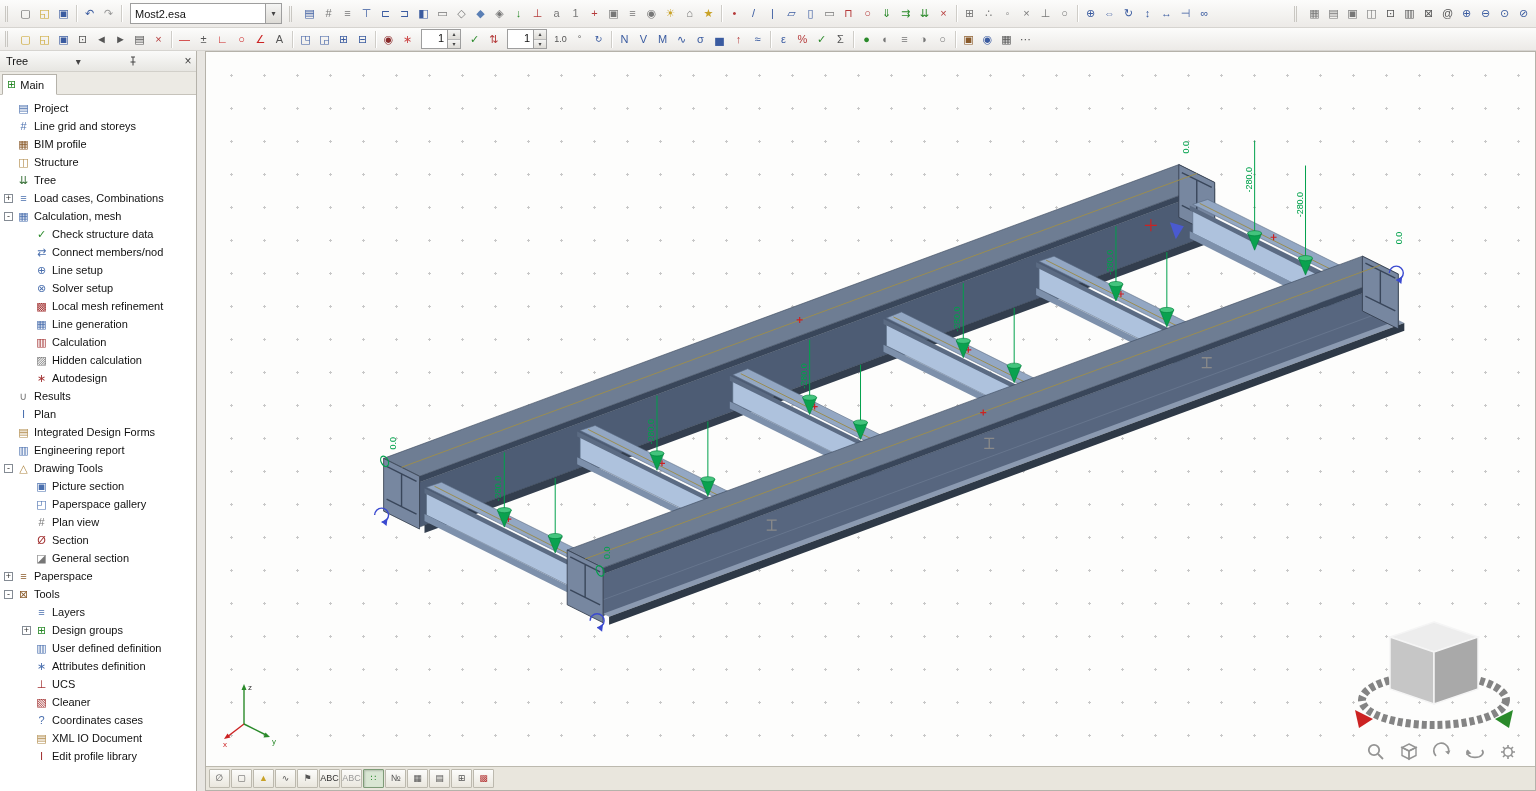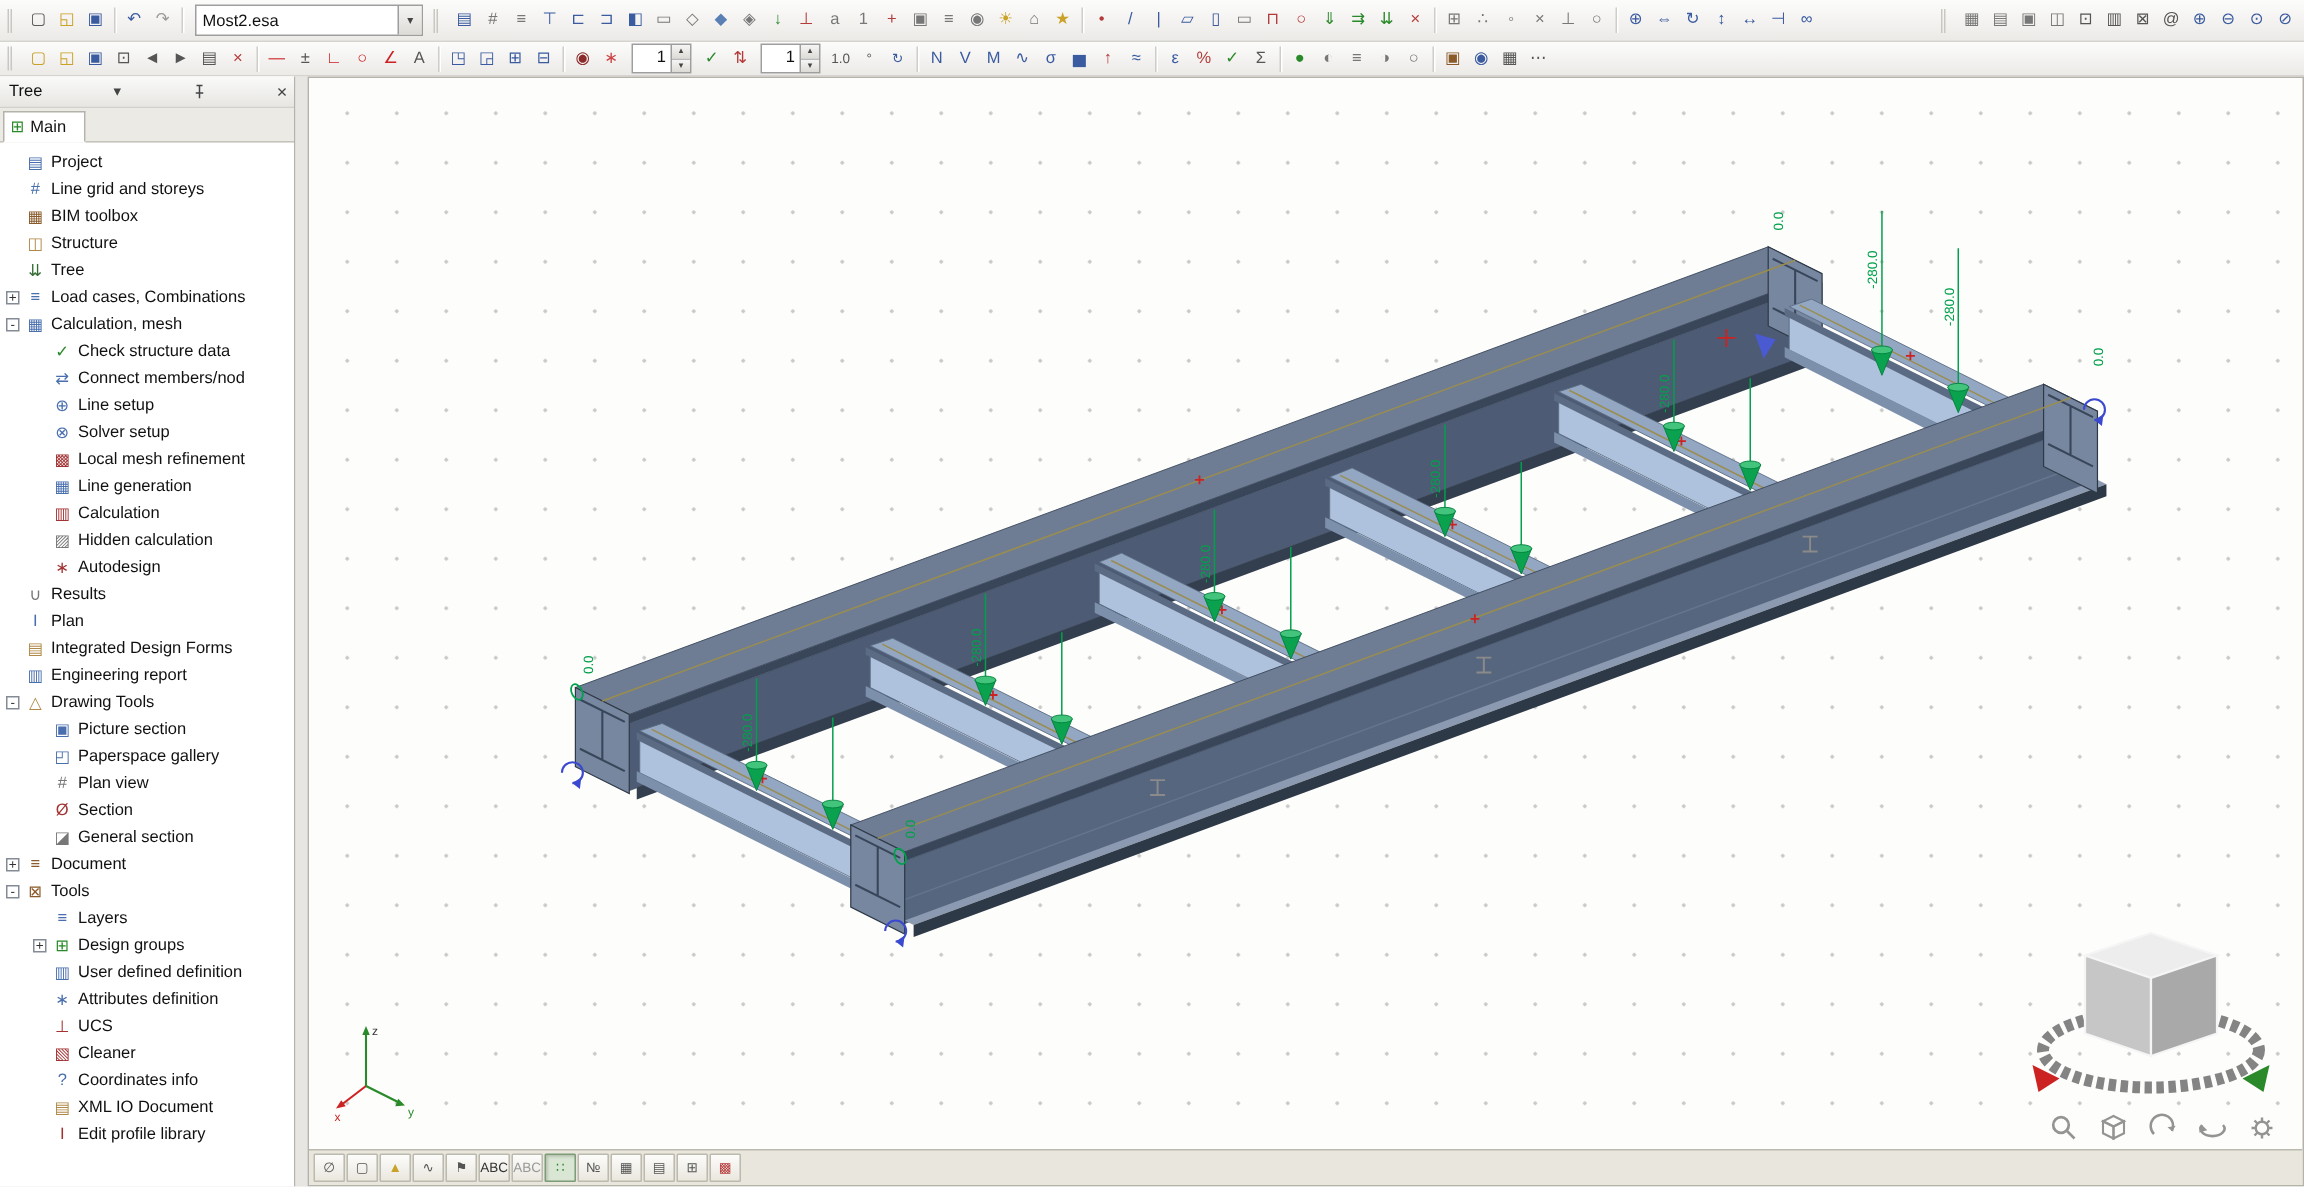--- a/index.html
+++ b/index.html
@@ -308,21 +308,21 @@
 
           <div class="titem" style="padding-left: 4px;">
             <span class="exp"></span>
             <span class="ticon" style="color: rgb(74, 111, 174);">#</span>
             <span class="tlabel">Line grid and storeys</span>
           </div>
 
           <div class="titem" style="padding-left: 4px;">
             <span class="exp"></span>
             <span class="ticon" style="color: rgb(138, 90, 42);">▦</span>
-            <span class="tlabel">BIM toolbox</span>
+            <span class="tlabel">BIM profile</span>
           </div>
 
           <div class="titem" style="padding-left: 4px;">
             <span class="exp"></span>
             <span class="ticon" style="color: rgb(176, 137, 72);">◫</span>
             <span class="tlabel">Structure</span>
           </div>
 
           <div class="titem" style="padding-left: 4px;">
             <span class="exp"></span>
@@ -452,21 +452,21 @@
 
           <div class="titem" style="padding-left: 22px;">
             <span class="exp"></span>
             <span class="ticon" style="color: rgb(119, 119, 119);">◪</span>
             <span class="tlabel">General section</span>
           </div>
 
           <div class="titem" style="padding-left: 4px;">
             <span class="exp" data-exp="+">+</span>
             <span class="ticon" style="color: rgb(138, 90, 42);">≡</span>
-            <span class="tlabel">Document</span>
+            <span class="tlabel">Paperspace</span>
           </div>
 
           <div class="titem" style="padding-left: 4px;">
             <span class="exp" data-exp="-">-</span>
             <span class="ticon" style="color: rgb(138, 90, 42);">⊠</span>
             <span class="tlabel">Tools</span>
           </div>
 
           <div class="titem" style="padding-left: 22px;">
             <span class="exp"></span>
@@ -500,21 +500,21 @@
 
           <div class="titem" style="padding-left: 22px;">
             <span class="exp"></span>
             <span class="ticon" style="color: rgb(163, 51, 51);">▧</span>
             <span class="tlabel">Cleaner</span>
           </div>
 
           <div class="titem" style="padding-left: 22px;">
             <span class="exp"></span>
             <span class="ticon" style="color: rgb(74, 111, 174);">?</span>
-            <span class="tlabel">Coordinates info</span>
+            <span class="tlabel">Coordinates cases</span>
           </div>
 
           <div class="titem" style="padding-left: 22px;">
             <span class="exp"></span>
             <span class="ticon" style="color: rgb(176, 137, 72);">▤</span>
             <span class="tlabel">XML IO Document</span>
           </div>
 
           <div class="titem" style="padding-left: 22px;">
             <span class="exp"></span>

